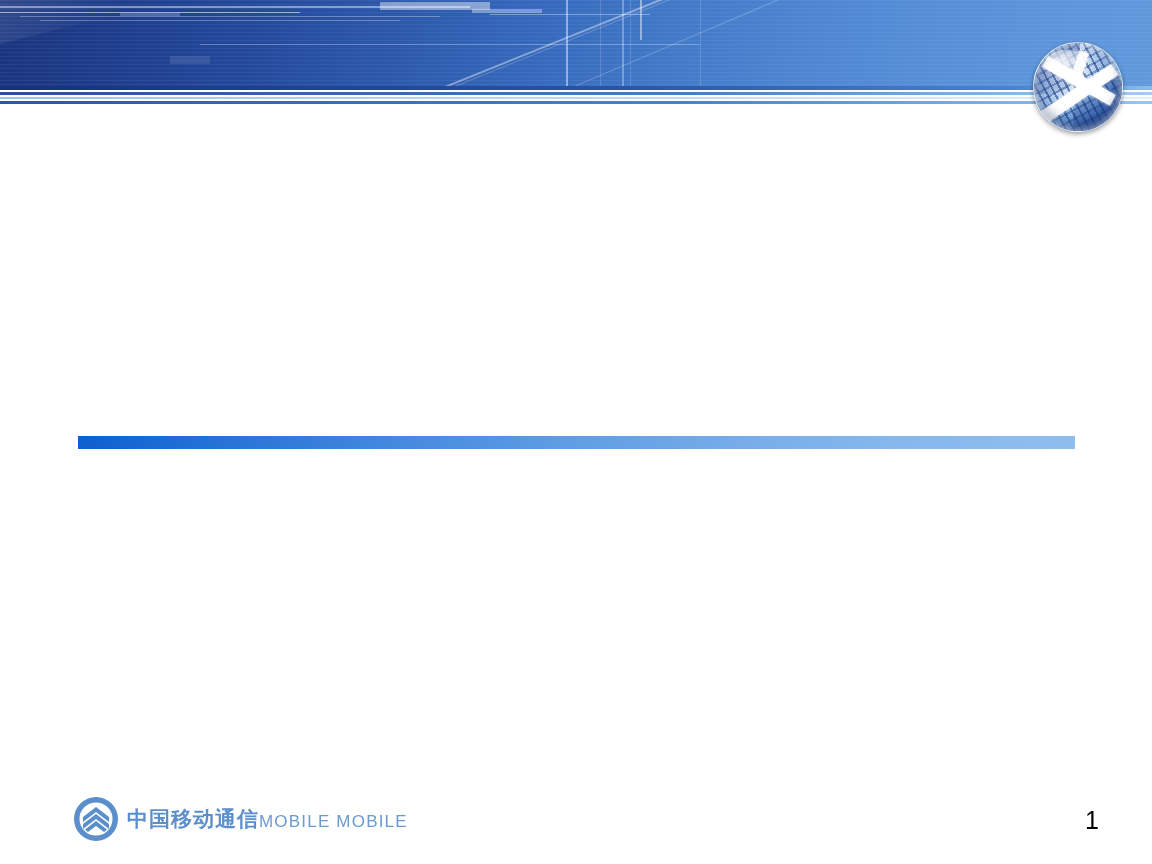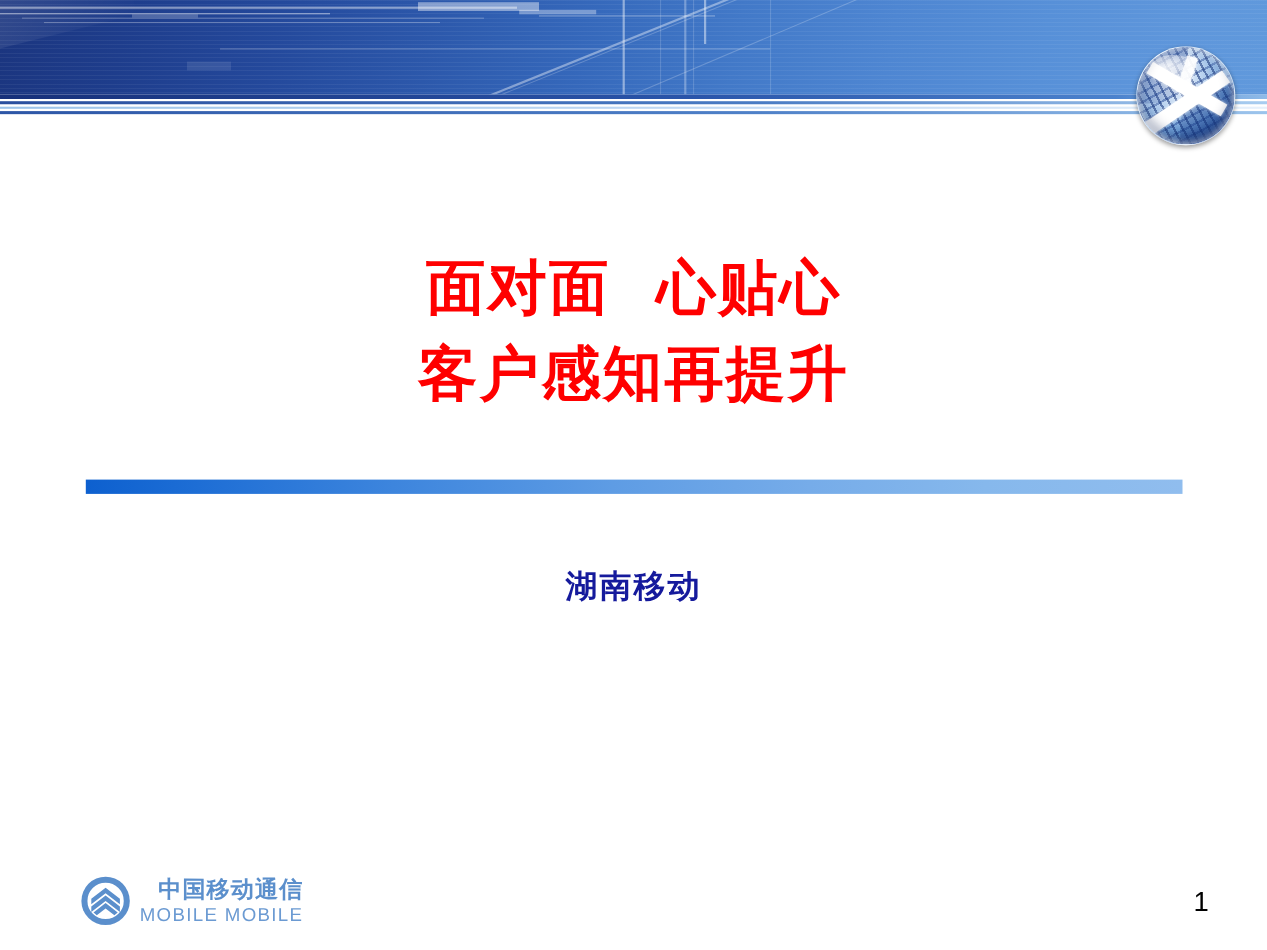--- a/index.html
+++ b/index.html
@@ -258,21 +258,21 @@
     position: relative;
     width: 44px;
     height: 44px;
     border-radius: 50%;
     background: #5b8fcc;
     flex: none;
   }
   .cm-mark svg { display: block; }
   .cm-text {
     display: flex;
-    flex-direction: column;
+    flex-direction: row;
     justify-content: center;
     line-height: 1;
     text-align: right;
   }
   .cm-cn {
     color: #5b8fcc;
     font-size: 21px;
     font-weight: bold;
     letter-spacing: 1px;
     font-family: "DejaVu Sans", "Liberation Sans", sans-serif;
@@ -344,29 +344,24 @@
     <div class="globe-grid"></div>
     <div class="globe-dark-tl"></div>
     <div class="globe-dark-br"></div>
     <div class="swoosh swoosh-a"></div>
     <div class="swoosh swoosh-b"></div>
     <div class="swoosh swoosh-c"></div>
     <div class="globe-shine"></div>
     <div class="globe-rim"></div>
   </div>
 
-  <div class="title-block">
-    <div class="title-line">面对面  心贴心</div>
-    <div class="title-line">客户感知再提升</div>
-  </div>
 
   <div class="divider-hi"></div>
   <div class="divider"></div>
 
-  <div class="subtitle">湖南移动</div>
 
   <div class="cm-logo">
     <div class="cm-mark">
       <svg width="44" height="44" viewBox="0 0 44 44" aria-hidden="true">
         <circle cx="22" cy="22" r="21" fill="#5b8fcc"></circle>
         <circle cx="22" cy="22" r="18" fill="#ffffff"></circle>
         <path d="M22 10 L35 20 L35 25 L22 15 L9 25 L9 20 Z" fill="#5b8fcc"></path>
         <path d="M22 17 L35 27 L35 32 L22 22 L9 32 L9 27 Z" fill="#5b8fcc"></path>
         <path d="M22 24 L33 32.5 L30 35 L22 29 L14 35 L11 32.5 Z" fill="#5b8fcc"></path>
         <circle cx="22" cy="22" r="18" fill="none" stroke="#5b8fcc" stroke-width="3"></circle>

